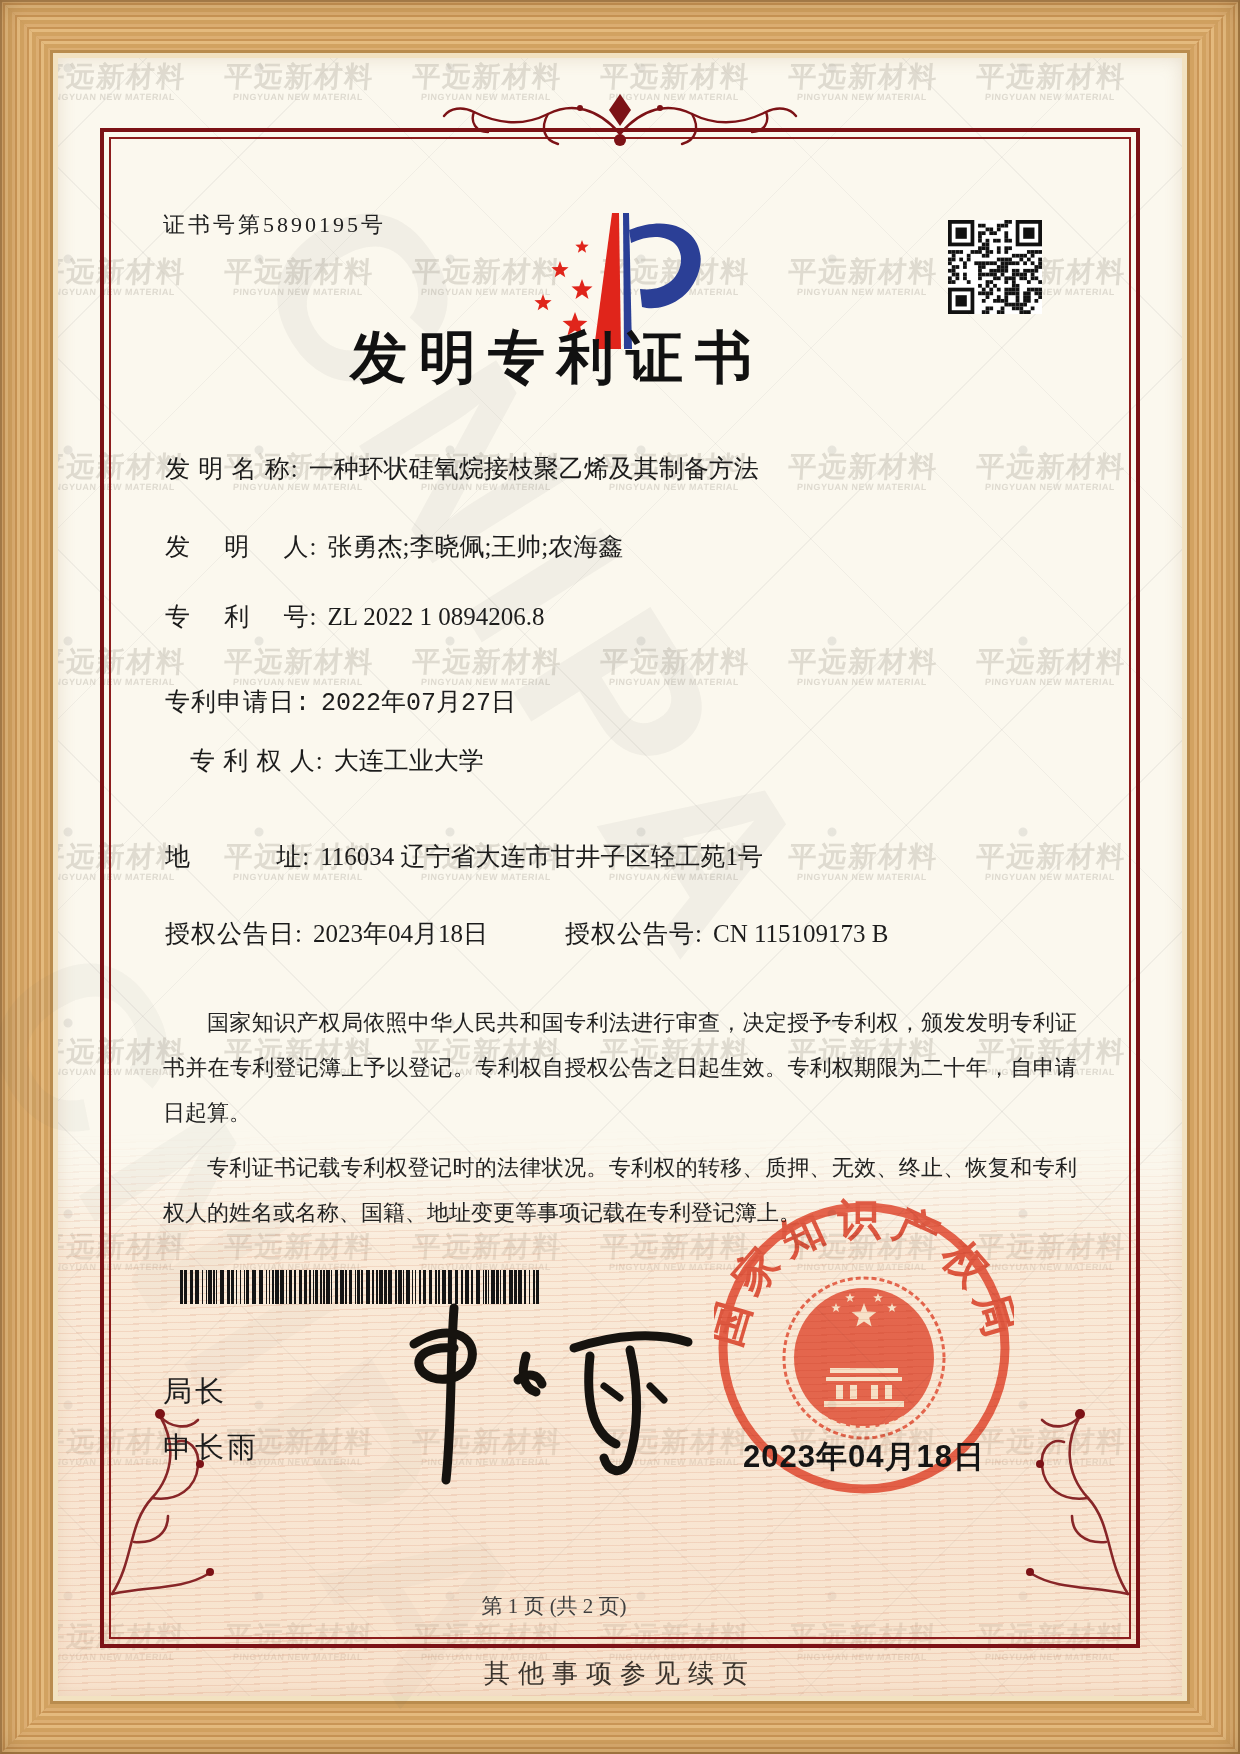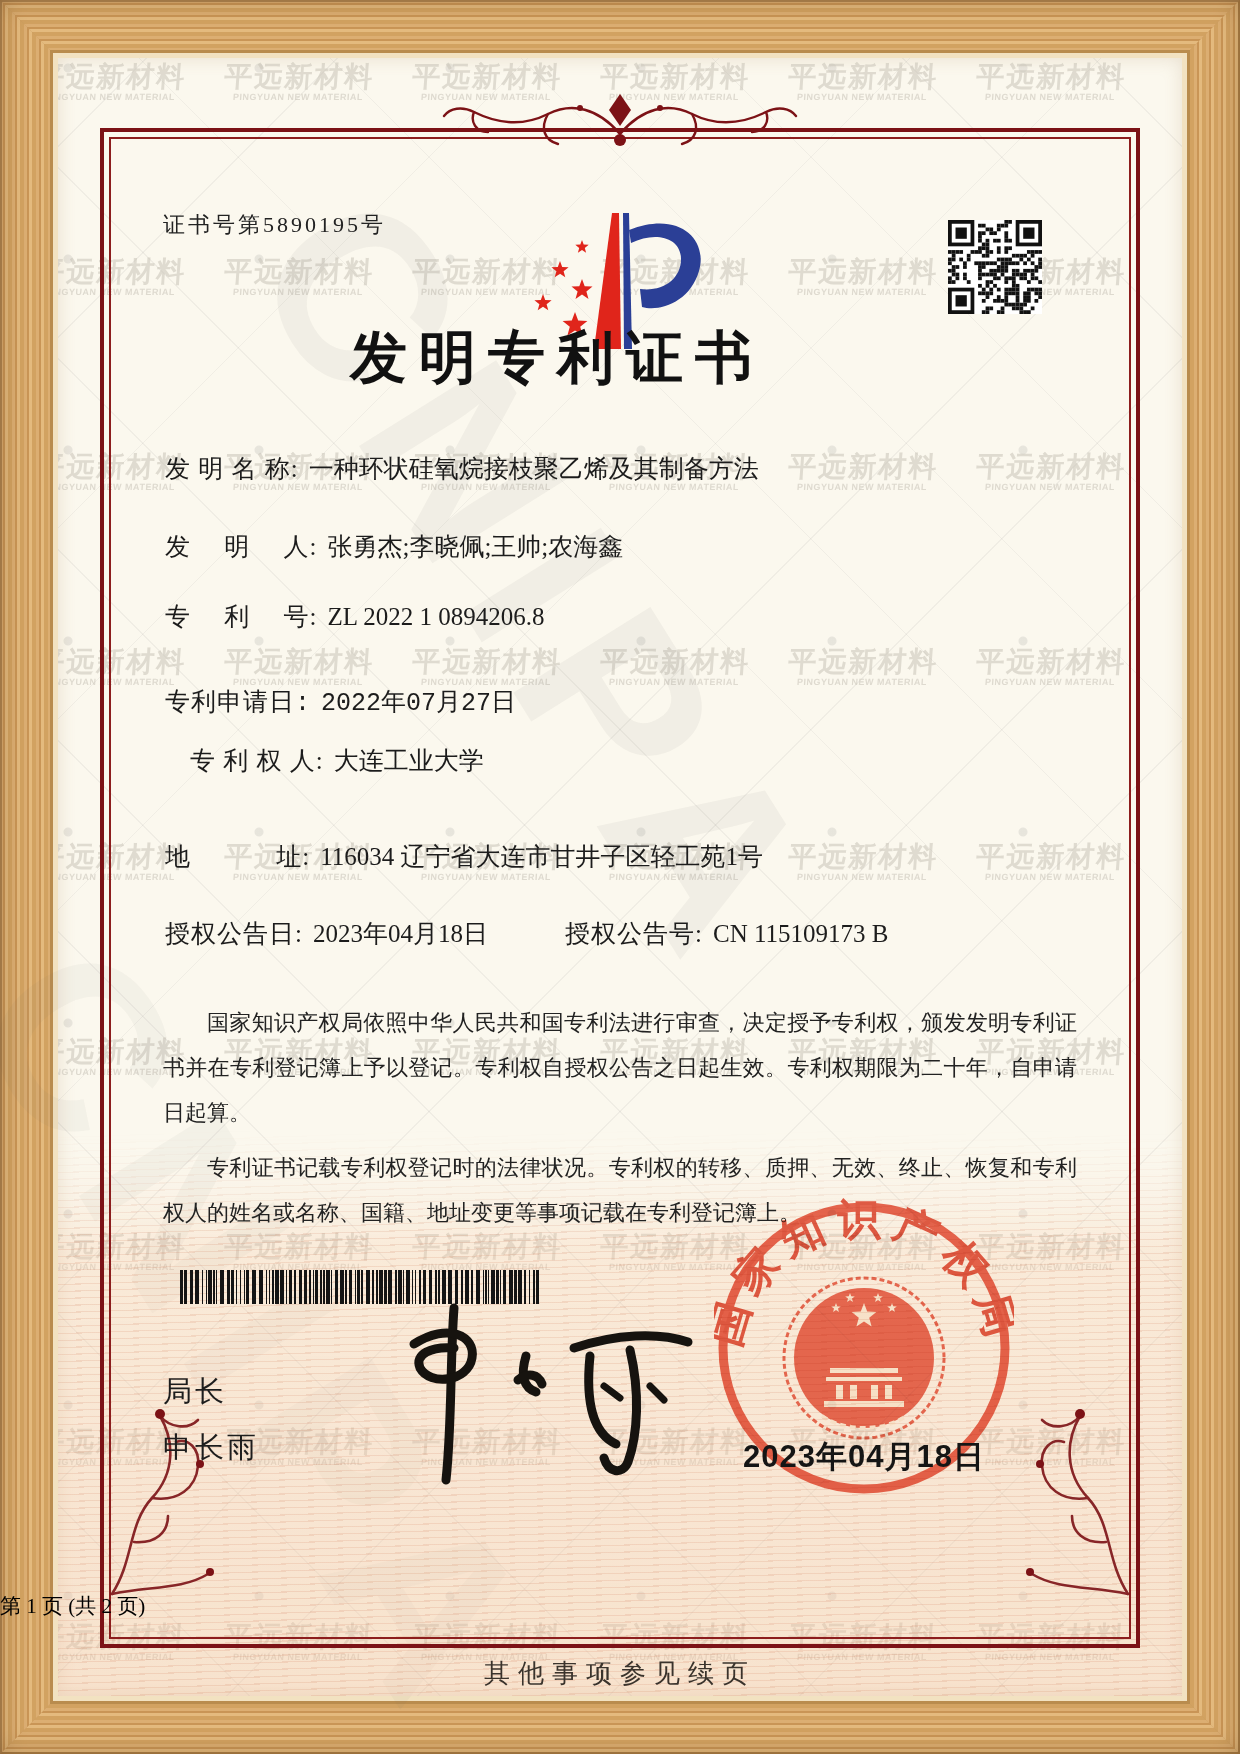--- a/index.html
+++ b/index.html
@@ -48,21 +48,21 @@
   .abs{position:absolute;}
   .cert-no{left:163px;top:210px;font-size:22px;letter-spacing:3px;color:#222;}
   .title{left:0;top:320px;width:1114px;text-align:center;font-size:57px;font-weight:bold;letter-spacing:12px;color:#111;}
   .field{left:165px;font-size:25px;color:#1c1c1c;white-space:nowrap;}
   .field .lab{letter-spacing:1px;}
   .field .val{margin-left:10px;}
   .grant-no{position:absolute;left:400px;top:0;white-space:nowrap;}
   .paras{left:163px;top:1000px;width:914px;font-size:22px;line-height:45px;color:#222;text-align:justify;}
   .paras p{margin:0 0 10px 0;text-indent:2em;}
   .sig-label{left:163px;font-family:"Liberation Sans","DejaVu Sans",sans-serif;font-size:29px;color:#1d1d1d;letter-spacing:3px;}
-  .page-info{left:0;top:1592px;width:1108px;font-size:21px;color:#000000;}
+  .page-info{left:0;top:1592px;width:1108px;text-align:center;font-size:21px;color:#404040;}
   .footer-note{left:0;top:1656px;width:1240px;text-align:center;font-size:26px;letter-spacing:8px;color:#3a332c;}
   .seal-date{left:714px;top:1436px;width:300px;text-align:center;font-family:"Liberation Sans","DejaVu Sans",sans-serif;
     font-size:31px;font-weight:bold;color:#151515;letter-spacing:1px;}
   .seal-wrap{left:714px;top:1198px;width:300px;height:300px;mix-blend-mode:multiply;opacity:.94;}
 </style>
 </head>
 <body>
 
 <div id="stage">
 

